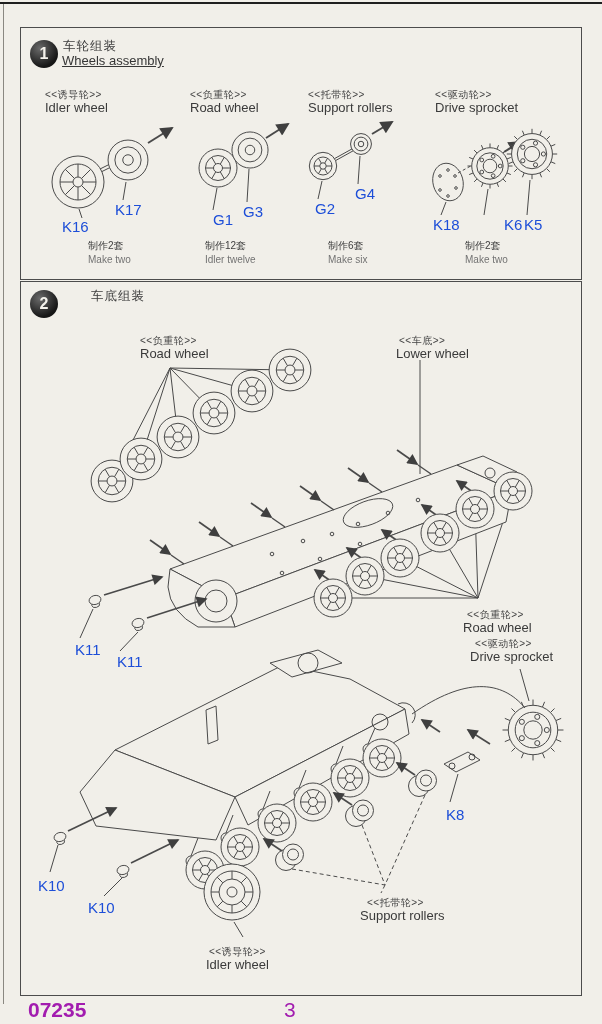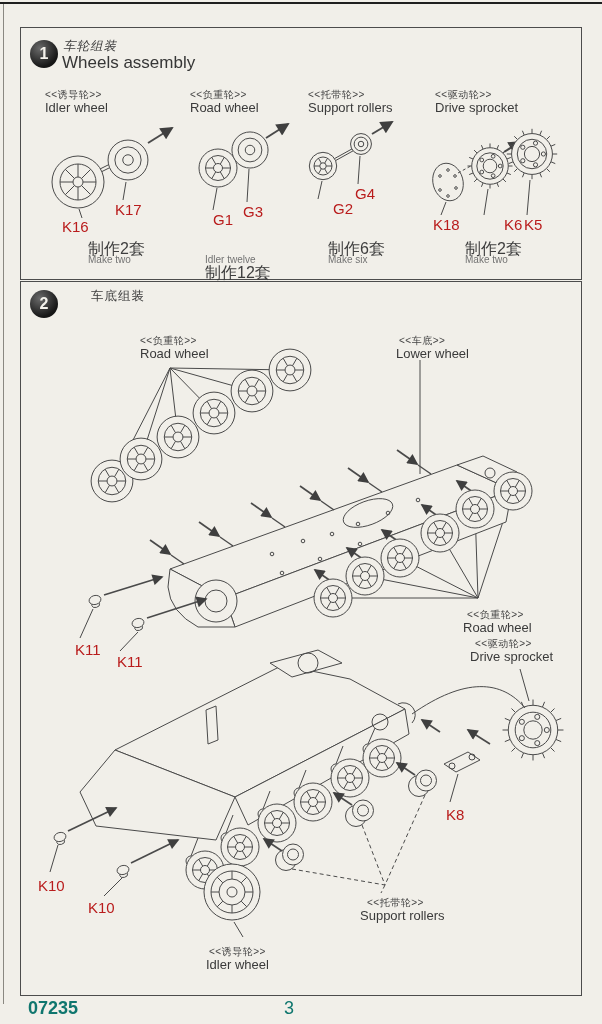--- a/index.html
+++ b/index.html
@@ -8,66 +8,66 @@
   .abs{position:absolute;white-space:nowrap;}
   .rule-top{position:absolute;left:0;top:2px;width:602px;height:2px;background:#1f1f1f;}
   .rule-left{position:absolute;left:3px;top:4px;width:1px;height:1000px;background:#8a8881;}
   .panel{position:absolute;left:20px;width:560px;border:1.5px solid #4c4c4c;background:transparent;}
   .panel1{top:27px;height:251px;}
   .panel2{top:281px;height:713px;}
   .badge{position:absolute;width:28px;height:28px;border-radius:50%;
          background:radial-gradient(circle at 35% 30%, #6a6a6a, #161616 70%);
          color:#f4f2ec;font-size:16px;font-weight:bold;display:flex;align-items:center;justify-content:center;}
   .title-cn{font-size:12.5px;letter-spacing:1px;color:#3c3c3c;}
-  .title-en{font-size:17px;color:#363636;}
+  .title-en{font-size:13px;color:#363636;text-decoration:underline;}
   .cn{font-size:10px;letter-spacing:0.5px;color:#444;}
   .en{font-size:13px;color:#3a3a3a;}
-  .part{font-size:15px;color:#b91c1c;}
-  .qty-cn{font-size:16px;color:#3e3e3e;}
+  .part{font-size:15px;color:#1d4ed8;}
+  .qty-cn{font-size:10px;color:#3e3e3e;}
   .qty-en{font-size:10px;color:#737373;}
-  .footer{font-size:18px;color:#0f766e;}
+  .footer{font-size:21px;color:#a21caf;}
   svg{position:absolute;overflow:visible;}
   svg *{vector-effect:non-scaling-stroke;}
 </style>
 </head>
 <body>
 
 <div class="page">
   <div class="rule-top"></div>
   <div class="rule-left"></div>
 
   <div class="panel panel1"></div>
   <div class="badge abs" style="left:30px;top:40px;">
     <span>1</span>
   </div>
-  <span class="abs title-cn" style="left:63px;top:38px;font-style:italic;">车轮组装</span>
+  <span class="abs title-cn" style="left:63px;top:38px;">车轮组装</span>
   <span class="abs title-en" style="left:62px;top:53px;">Wheels assembly</span>
 
   <span class="abs cn" style="left:45px;top:88px;">&lt;&lt;诱导轮&gt;&gt;</span>
   <span class="abs en" style="left:45px;top:100px;">Idler wheel</span>
   <span class="abs cn" style="left:190px;top:88px;">&lt;&lt;负重轮&gt;&gt;</span>
   <span class="abs en" style="left:190px;top:100px;">Road wheel</span>
   <span class="abs cn" style="left:308px;top:88px;">&lt;&lt;托带轮&gt;&gt;</span>
   <span class="abs en" style="left:308px;top:100px;">Support rollers</span>
   <span class="abs cn" style="left:435px;top:88px;">&lt;&lt;驱动轮&gt;&gt;</span>
   <span class="abs en" style="left:435px;top:100px;">Drive sprocket</span>
 
   <span class="abs part" style="left:62px;top:218px;">K16</span>
   <span class="abs part" style="left:115px;top:201px;">K17</span>
   <span class="abs part" style="left:203px;top:211px;margin-left:10px;">G1</span>
   <span class="abs part" style="left:243px;top:203px;">G3</span>
-  <span class="abs part" style="left:333px;top:200px;">G2</span>
+  <span class="abs part" style="left:315px;top:200px;">G2</span>
   <span class="abs part" style="left:355px;top:185px;">G4</span>
   <span class="abs part" style="left:433px;top:216px;">K18</span>
   <span class="abs part" style="left:481px;top:216px;margin-left:23px;">K6</span>
   <span class="abs part" style="left:524px;top:216px;">K5</span>
 
   <span class="abs qty-cn" style="left:88px;top:239px;">制作2套</span>
   <span class="abs qty-en" style="left:88px;top:254px;">Make two</span>
-  <span class="abs qty-cn" style="left:205px;top:239px;margin-top:24px;">制作12套</span>
+  <span class="abs qty-cn" style="left:205px;top:239px;">制作12套</span>
   <span class="abs qty-en" style="left:205px;top:254px;">Idler twelve</span>
   <span class="abs qty-cn" style="left:328px;top:239px;">制作6套</span>
   <span class="abs qty-en" style="left:328px;top:254px;">Make six</span>
   <span class="abs qty-cn" style="left:465px;top:239px;">制作2套</span>
   <span class="abs qty-en" style="left:465px;top:254px;">Make two</span>
 
   <svg style="left:20px;top:118px;" width="561" height="122" viewBox="0 0 561 122">
     <defs>
       <marker id="ah" viewBox="0 0 10 10" refX="8.5" refY="5" markerWidth="8.5" markerHeight="6.5" orient="auto-start-reverse">
         <path d="M0,0L10,5L0,10z" fill="#3f3f3f"></path>

